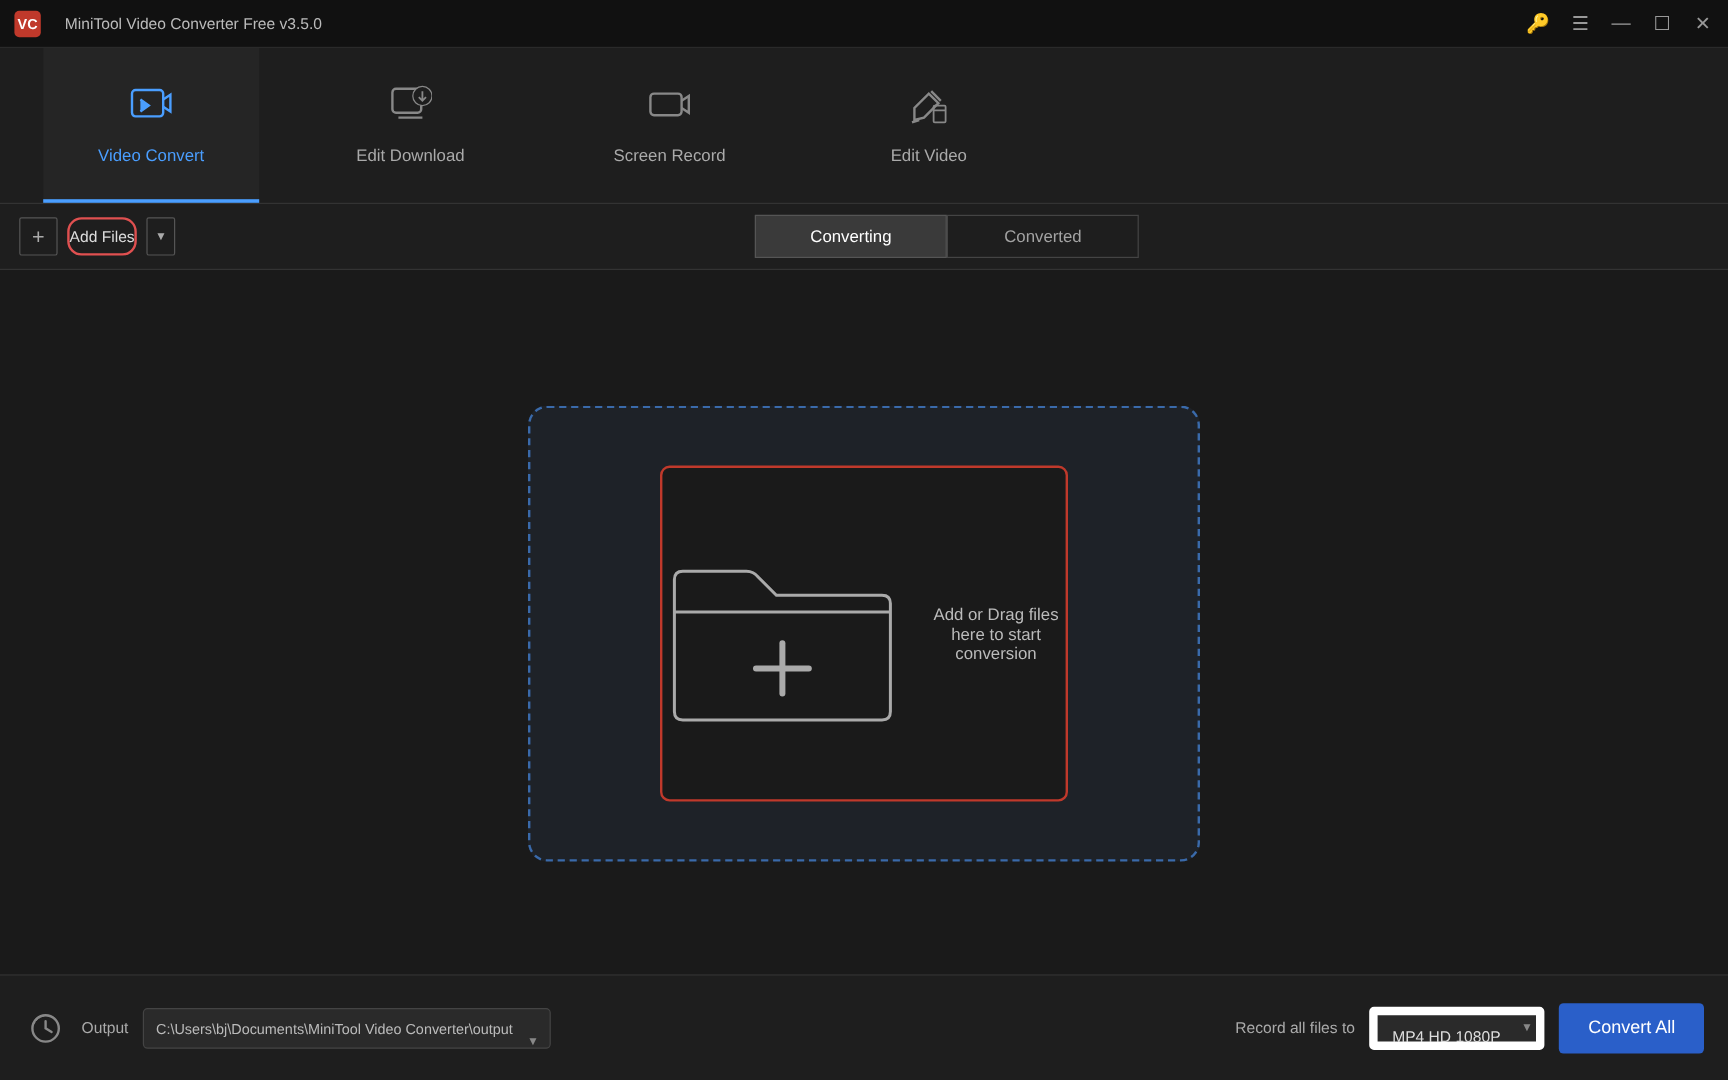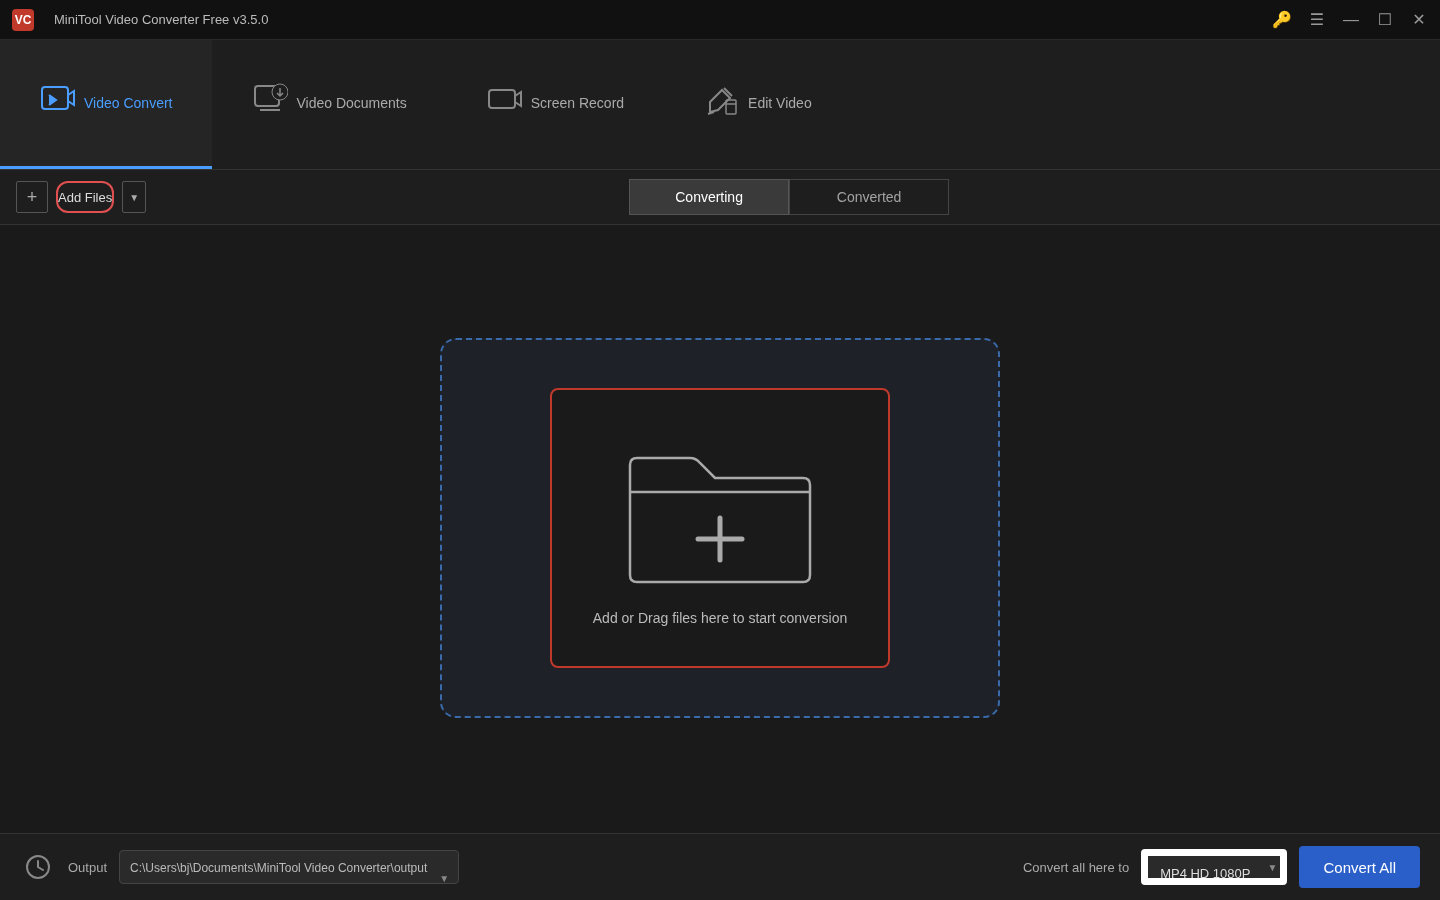--- a/index.html
+++ b/index.html
@@ -67,29 +67,30 @@
     
     #nav-bar {
       height: 130px;
       background: #1e1e1e;
       display: flex;
       align-items: stretch;
       border-bottom: 1px solid #333;
     }
     .nav-tab {
       display: flex;
-      flex-direction: row;
+      flex-direction: column;
       align-items: center;
       justify-content: center;
       padding: 0 40px;
       cursor: pointer;
       gap: 8px;
       min-width: 180px;
       border-bottom: 3px solid transparent;
       transition: background 0.2s;
+      margin-left: 36px;
     }
     .nav-tab.active {
       background: #252525;
       border-bottom: 3px solid #4a9eff;
     }
     .nav-tab.active .nav-tab-label { color: #4a9eff; }
     .nav-tab-icon {
       font-size: 28px;
       color: #aaa;
     }
@@ -199,21 +200,21 @@
       align-items: center;
       justify-content: center;
       cursor: pointer;
     }
     #drop-inner {
       width: 340px;
       height: 280px;
       border: 2px solid #c0392b;
       border-radius: 8px;
       display: flex;
-      flex-direction: column;
+      flex-direction: row;
       align-items: center;
       justify-content: center;
       gap: 20px;
       background: #1a1a1a;
     }
 
     
     #folder-icon-wrapper {
       width: 200px;
       height: 160px;
@@ -224,21 +225,21 @@
       color: #bbb;
       text-align: center;
     }
 
     
     #bottom-bar {
       position: absolute;
       bottom: 0;
       left: 0;
       right: 0;
-      height: 67px;
+      height: 88px;
       background: #1e1e1e;
       border-top: 1px solid #333;
       display: flex;
       align-items: center;
       padding: 0 20px;
       gap: 12px;
     }
     #history-icon {
       width: 36px;
       height: 36px;
@@ -354,21 +355,21 @@
   </div>
   <div class="nav-tab">
     <div class="nav-tab-icon">
       <svg width="36" height="36" viewBox="0 0 36 36" fill="none" xmlns="http://www.w3.org/2000/svg">
         <rect x="3" y="4" width="24" height="20" rx="3" stroke="#888" stroke-width="2" fill="none"></rect>
         <path d="M8 28 L28 28" stroke="#888" stroke-width="2"></path>
         <circle cx="28" cy="10" r="8" fill="#1e1e1e" stroke="#888" stroke-width="1"></circle>
         <path d="M28 6 L28 13 M25 11 L28 14 L31 11" stroke="#888" stroke-width="1.5" fill="none"></path>
       </svg>
     </div>
-    <span class="nav-tab-label">Video Documents</span>
+    <span class="nav-tab-label">Edit Download</span>
   </div>
   <div class="nav-tab">
     <div class="nav-tab-icon">
       <svg width="36" height="36" viewBox="0 0 36 36" fill="none" xmlns="http://www.w3.org/2000/svg">
         <rect x="2" y="8" width="26" height="18" rx="3" stroke="#888" stroke-width="2" fill="none"></rect>
         <path d="M28 14 L34 10 L34 24 L28 20" stroke="#888" stroke-width="2" fill="none"></path>
       </svg>
     </div>
     <span class="nav-tab-label">Screen Record</span>
   </div>
@@ -423,19 +424,19 @@
       <path d="M14 8 L14 14 L19 17" stroke="#888" stroke-width="2" stroke-linecap="round" fill="none"></path>
       <path d="M4 10 Q7 4 14 3" stroke="#888" stroke-width="1.5" fill="none" stroke-dasharray="2 1"></path>
     </svg>
   </div>
   <span id="output-label">Output</span>
   <div id="output-path-wrapper">
     <div id="output-path-text">C:\Users\bj\Documents\MiniTool Video Converter\output</div>
     <span id="output-dropdown-arrow">▼</span>
   </div>
 
-  <span id="convert-all-label">Convert all here to</span>
+  <span id="convert-all-label">Record all files to</span>
   <div id="format-select-wrapper">
     <div id="format-text">MP4 HD 1080P</div>
     <span id="format-dropdown-arrow">▼</span>
   </div>
   <button id="convert-all-btn">Convert All</button>
 </div>
 
 </body></html>

